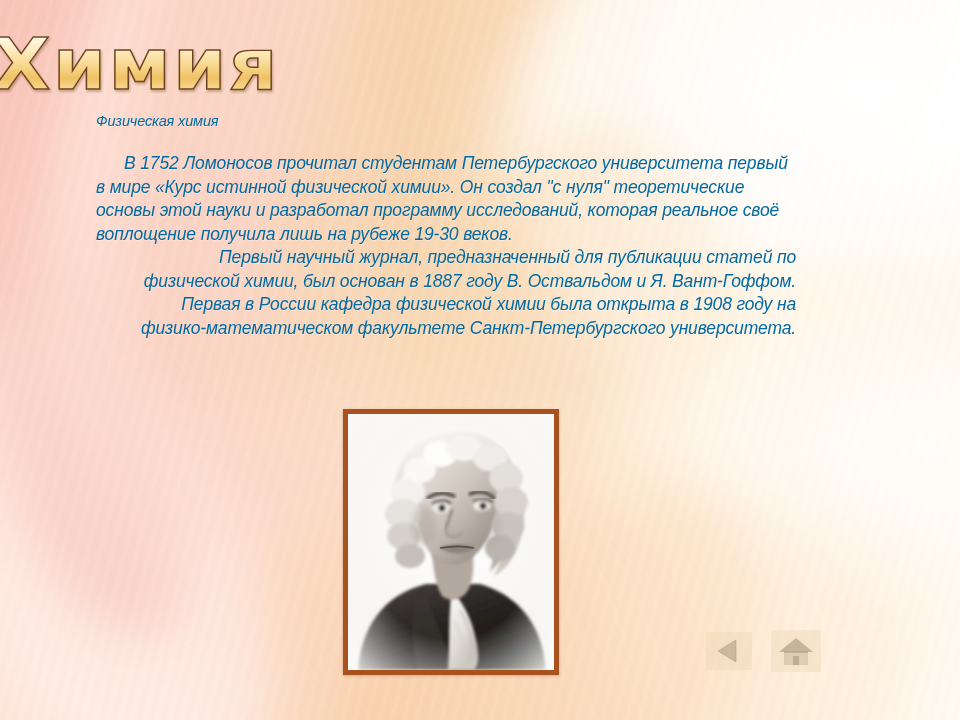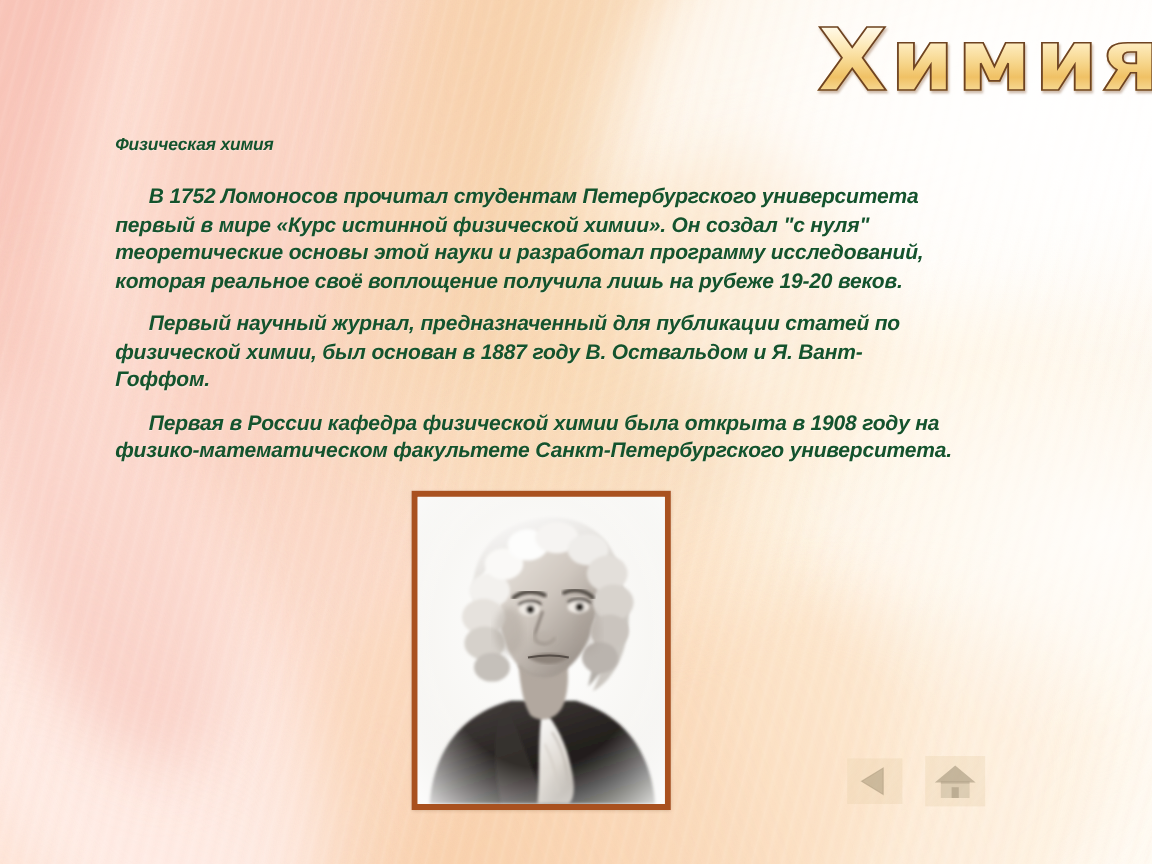--- a/index.html
+++ b/index.html
@@ -78,22 +78,22 @@
     position: absolute; inset: 0;
     background:
       radial-gradient(ellipse 52% 46% at 90% 12%, rgba(255,255,255,.92) 0%, rgba(255,255,255,0) 68%),
       radial-gradient(ellipse 40% 34% at 96% 62%, rgba(255,255,255,.70) 0%, rgba(255,255,255,0) 70%);
   }
 
   
   .title-wrap {
     position: absolute;
     left: 0; right: 0;
-    top: 14px;
-    text-align: right;
+    top: 28px;
+    text-align: left;
     pointer-events: none;
   }
   .title {
     display: inline-block;
     font-family: "DejaVu Sans", sans-serif;
     font-weight: 700;
     font-size: 72px;
     line-height: 1;
     letter-spacing: 2px;
     background-image: linear-gradient(180deg,
@@ -112,39 +112,39 @@
     filter: drop-shadow(1px 2px 1px rgba(120,70,30,.35));
     transform: scaleX(1.06);
   }
 
   
   .body-text {
     position: absolute;
     left: 96px;
     top: 112px;
     width: 700px;
-    color: #14532d;
+    color: #0369a1;
     font-family: "Liberation Sans", sans-serif;
     font-style: italic;
-    font-weight: bold;
+    font-weight: normal;
     font-size: 17.5px;
     line-height: 23.5px;
     letter-spacing: -0.15px;
     text-shadow: 0 1px 0 rgba(255,255,255,0.30);
   }
   .lead {
     margin: 0 0 22px 0;
     font-size: 14.5px;
     line-height: 18px;
   }
   .para {
     margin: 0;
     text-indent: 28px;
   }
-  .para + .para { margin-top: 12px; }
+  .para + .para { margin-top: 0; text-align: right; }
 
   
   .portrait-frame {
     position: absolute;
     left: 343px;
     top: 409px;
     width: 216px;
     height: 266px;
     border: 5px solid #a9511f;
     box-sizing: border-box;
@@ -195,21 +195,21 @@
     <div class="fibres"></div>
     <div class="bg-veil"></div>
   </div>
 
   <div class="title-wrap">
     <span class="title">Химия</span>
   </div>
 
   <div class="body-text">
     <p class="lead">Физическая химия</p>
-    <p class="para">В 1752 Ломоносов прочитал студентам Петербургского университета первый в мире «Курс истинной физической химии». Он создал "с нуля" теоретические основы этой науки и разработал программу исследований, которая реальное своё воплощение получила лишь на рубеже 19-20 веков.</p>
+    <p class="para">В 1752 Ломоносов прочитал студентам Петербургского университета первый в мире «Курс истинной физической химии». Он создал "с нуля" теоретические основы этой науки и разработал программу исследований, которая реальное своё воплощение получила лишь на рубеже 19-30 веков.</p>
     <p class="para">Первый научный журнал, предназначенный для публикации статей по физической химии, был основан в 1887 году В. Оствальдом и Я. Вант-Гоффом.</p>
     <p class="para">Первая в России кафедра физической химии была открыта в 1908 году на физико-математическом факультете Санкт-Петербургского университета.</p>
   </div>
 
   <div class="portrait-frame">
     <div class="portrait-photo">
       <svg viewBox="0 0 206 256" width="100%" height="100%" preserveAspectRatio="xMidYMid slice" aria-hidden="true">
         <defs>
           <radialGradient id="paper" cx="50%" cy="42%" r="78%">
             <stop offset="0%" stop-color="#ffffff"></stop>

